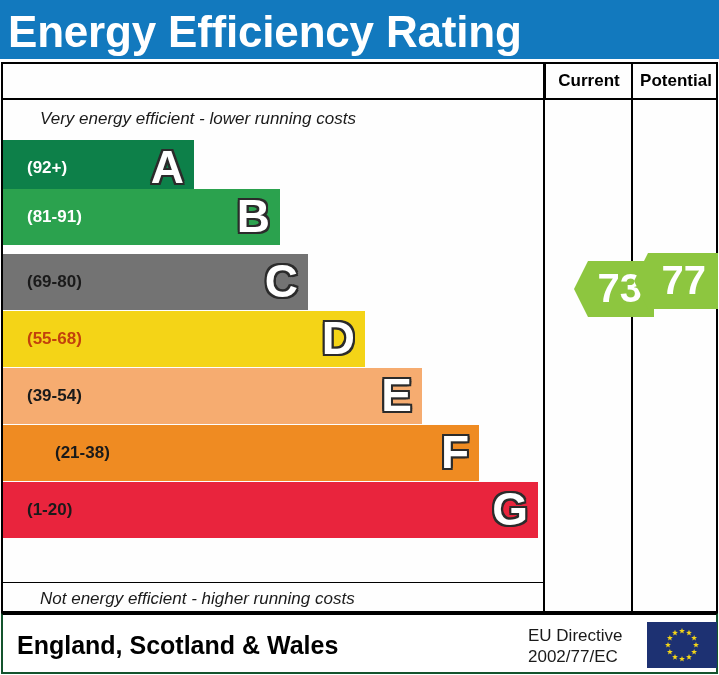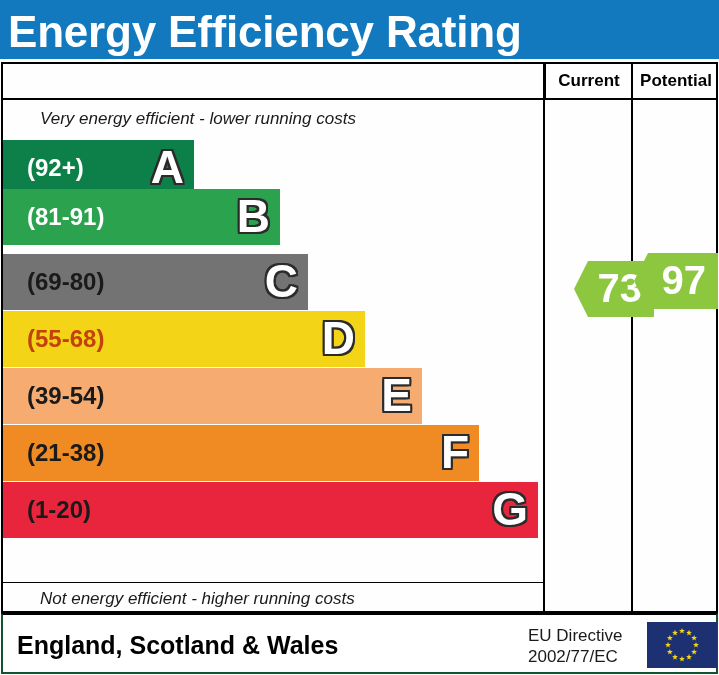--- a/index.html
+++ b/index.html
@@ -121,21 +121,21 @@
     position: absolute;
     left: 3px;
     height: 56px;
     box-sizing: border-box;
   }
   .band .range {
     position: absolute;
     left: 24px;
     top: 50%;
     transform: translateY(-50%);
-    font-size: 24px;
+    font-size: 17px;
     font-weight: bold;
     white-space: nowrap;
   }
   .band .letter {
     position: absolute;
     right: 10px;
     top: 50%;
     transform: translateY(-52%);
     font-size: 46px;
     font-weight: bold;
@@ -247,37 +247,37 @@
       </div>
       <div class="band" style="top: 311px; width: 362px; background: rgb(244, 212, 23);">
         <div class="range" style="color: #c2410c;">(55-68)</div>
         <div class="letter">D</div>
       </div>
       <div class="band" style="top: 368px; width: 419px; background: rgb(246, 172, 112);">
         <div class="range" style="color: rgb(26, 26, 26);">(39-54)</div>
         <div class="letter">E</div>
       </div>
       <div class="band" style="top: 425px; width: 476px; background: rgb(239, 139, 34);">
-        <div class="range" style="color: rgb(26, 26, 26);">(21-38)</div>
+        <div class="range" style="color: rgb(26, 26, 26); margin-left: 28px;">(21-38)</div>
         <div class="letter">F</div>
       </div>
       <div class="band" style="top: 482px; width: 535px; background: rgb(233, 36, 61);">
         <div class="range" style="color: rgb(26, 26, 26);">(1-20)</div>
         <div class="letter">G</div>
       </div>
     </div>
 
   <div class="caption-rule bottom"></div>
   <div class="caption bottom">Not energy efficient - higher running costs</div>
 
   <div class="rating current" style="background: rgb(141, 198, 63);">
     <span>73</span>
   </div>
   <div class="rating potential" style="background: rgb(141, 198, 63);">
-    <span>97</span>
+    <span>77</span>
   </div>
 
   <div class="footer">
     <div class="footer-region">England, Scotland &amp; Wales</div>
     <div class="eu-directive">
       <div>EU Directive</div>
       <div>2002/77/EC</div>
     </div>
     <div class="eu-flag">
       <svg width="70" height="46" viewBox="0 0 70 46" aria-hidden="true">

